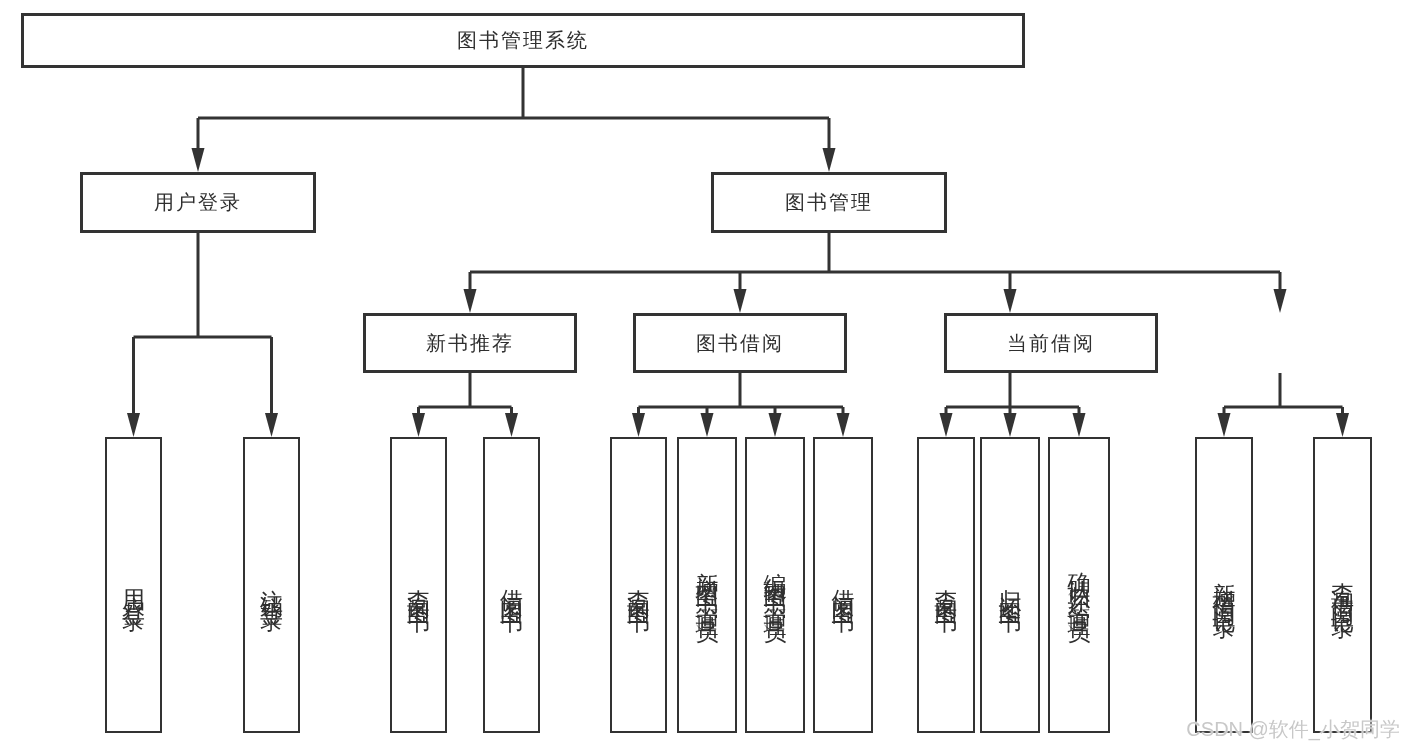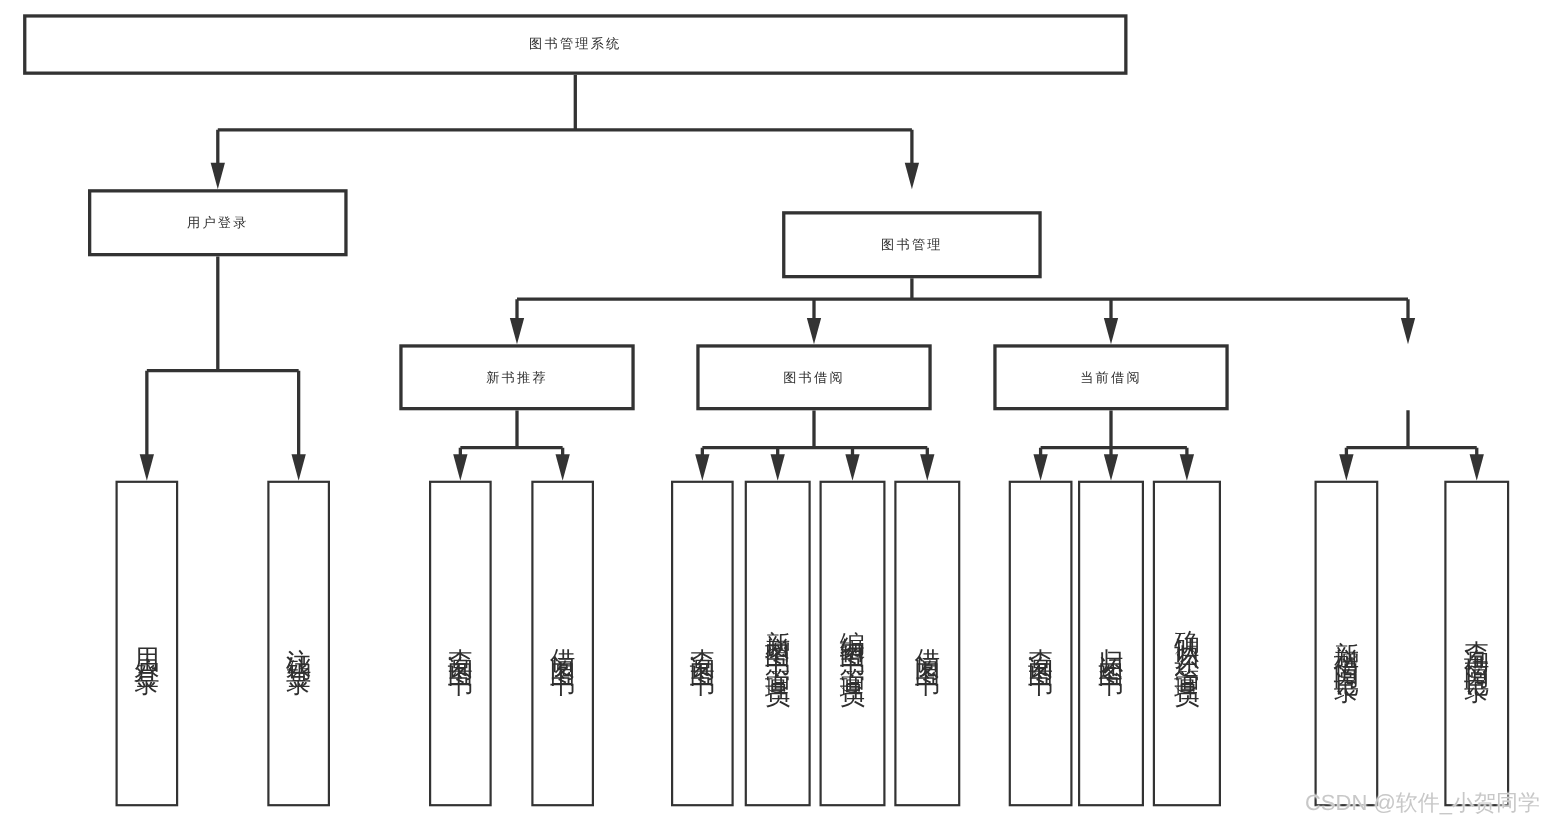--- a/index.html
+++ b/index.html
@@ -27,30 +27,30 @@
   .box {
     position: absolute;
     background: #ffffff;
     border: 3px solid var(--line-color);
     display: flex;
     align-items: center;
     justify-content: center;
     color: var(--text-color);
   }
   .hbox span {
-    font-size: 12px;
+    font-size: 20px;
     letter-spacing: 2px;
     white-space: nowrap;
   }
   .root { left: 21px; top: 13px; width: 1004px; height: 55px; }
   .n-user-login { left: 80px;  top: 172px; width: 236px; height: 61px; }
-  .n-book-mgmt  { left: 711px; top: 172px; width: 236px; height: 61px; margin-top: 20px; }
+  .n-book-mgmt  { left: 711px; top: 172px; width: 236px; height: 61px; }
   .n-nbr { left: 363px;  top: 313px; width: 214px; height: 60px; }
   .n-bb  { left: 633px;  top: 313px; width: 214px; height: 60px; }
-  .n-cb  { left: 903px;  top: 313px; width: 214px; height: 60px; }
+  .n-cb  { left: 944px;  top: 313px; width: 214px; height: 60px; }
   .n-br  { left: 1173px; top: 313px; width: 214px; height: 60px; }
   .leaf {
     top: 437px;
     height: 296px;
     border-width: 2.5px;
   }
   .leaf span {
     writing-mode: vertical-rl;
     font-size: 23px;
     letter-spacing: 7px;

